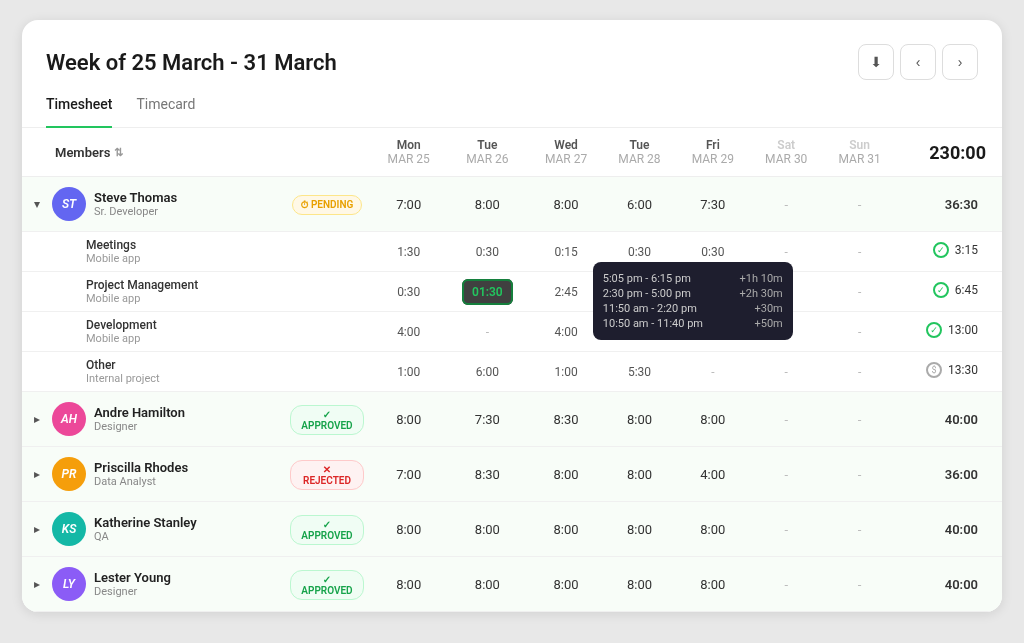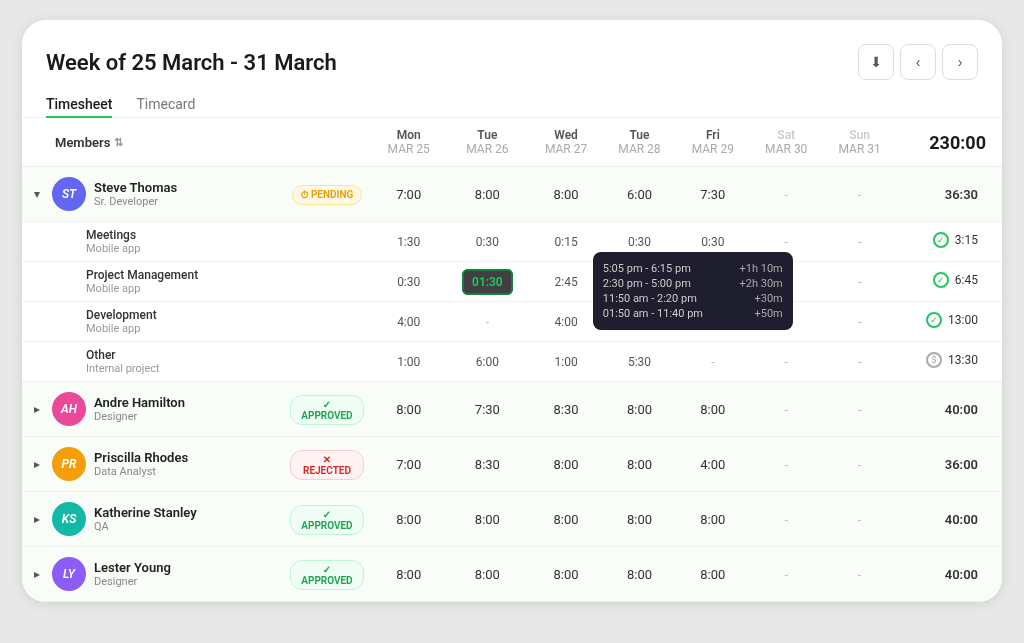--- a/index.html
+++ b/index.html
@@ -7,21 +7,21 @@
       background: #e8e8e8;
       font-family: -apple-system, BlinkMacSystemFont, 'Segoe UI', Roboto, sans-serif;
       display: flex;
       justify-content: center;
       align-items: flex-start;
       padding: 20px;
       min-height: 643px;
     }
     .card {
       background: #fff;
-      border-radius: 24px;
+      border-radius: 16px;
       box-shadow: 0 2px 12px rgba(0,0,0,0.1);
       width: 980px;
       padding: 24px 0 0 0;
       overflow: hidden;
     }
     .header {
       padding: 0 24px 0 24px;
       display: flex;
       align-items: center;
       justify-content: space-between;
@@ -50,21 +50,21 @@
       color: #555;
     }
     .tabs {
       display: flex;
       padding: 0 24px;
       border-bottom: 1px solid #eee;
       margin-bottom: 0;
       gap: 24px;
     }
     .tab {
-      padding: 8px 0 4px 0;
+      padding: 8px 0 14px 0;
       font-size: 14px;
       color: #777;
       cursor: pointer;
       border-bottom: 2px solid transparent;
       margin-bottom: -1px;
     }
     .tab.active {
       color: #1a1a1a;
       border-bottom: 2px solid #22c55e;
       font-weight: 500;
@@ -350,21 +350,21 @@
               </div>
               <div class="tooltip-row">
                 <span class="tooltip-time">2:30 pm - 5:00 pm</span>
                 <span class="tooltip-delta">+2h 30m</span>
               </div>
               <div class="tooltip-row">
                 <span class="tooltip-time">11:50 am - 2:20 pm</span>
                 <span class="tooltip-delta">+30m</span>
               </div>
               <div class="tooltip-row">
-                <span class="tooltip-time">01:50 am - 11:40 pm</span>
+                <span class="tooltip-time">10:50 am - 11:40 pm</span>
                 <span class="tooltip-delta">+50m</span>
               </div>
             </div>
           </td>
           <td class="time-cell task-time muted"></td>
           <td class="time-cell task-time muted">-</td>
           <td class="time-cell task-time muted">-</td>
         <td class="task-total" style="padding-right:24px;font-size:12px;text-align:right;display:flex;align-items:center;justify-content:flex-end;gap:6px;padding-top:10px;">
           <span class="green-circle">✓</span> 6:45
         </td>

